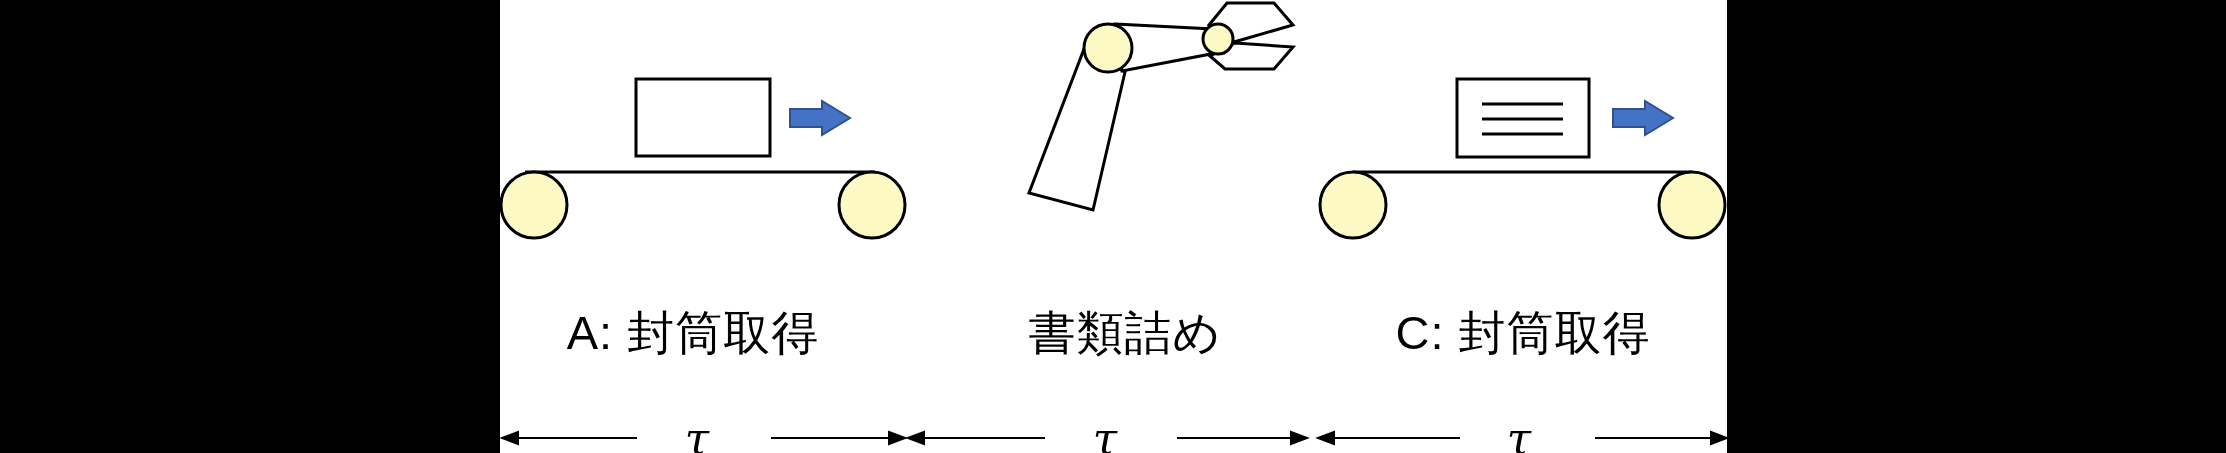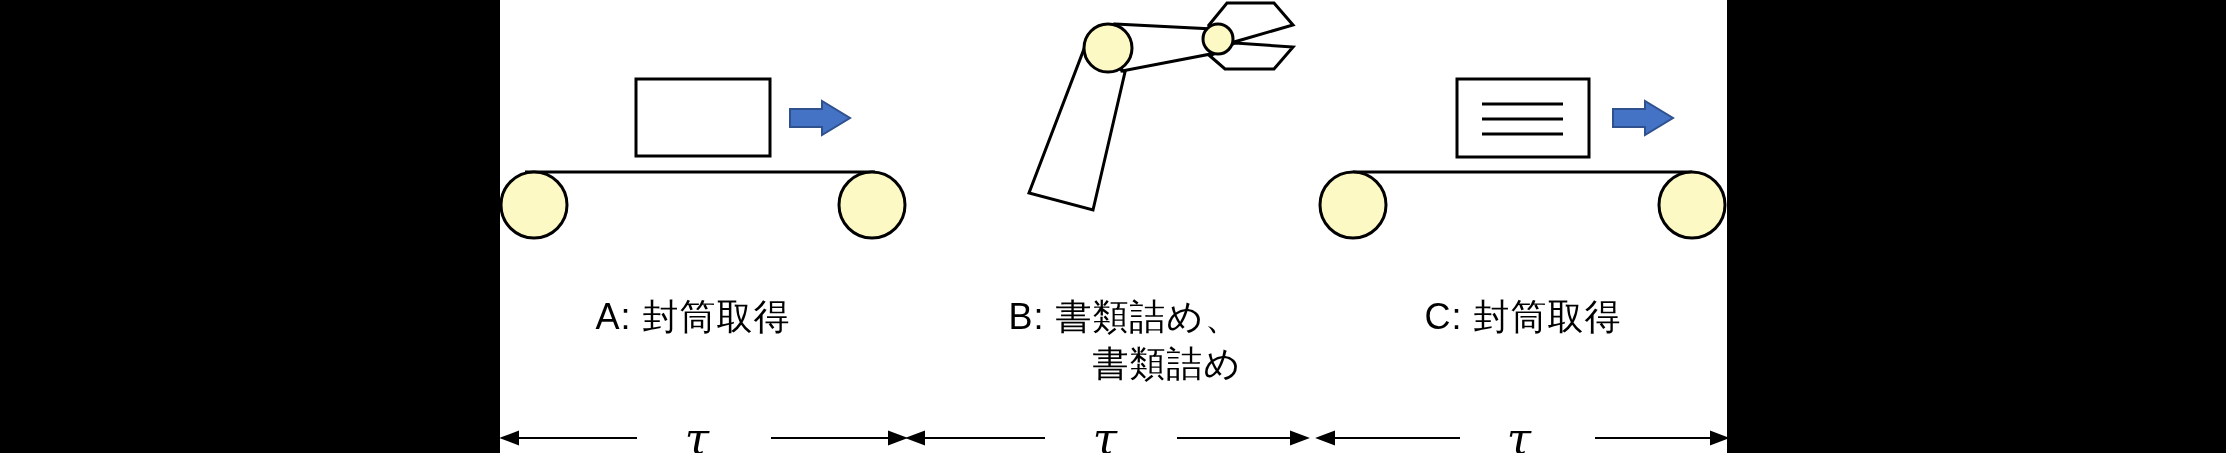--- a/index.html
+++ b/index.html
@@ -20,25 +20,25 @@
     font-family:"Liberation Sans",sans-serif;
   }
   .slide-canvas{
     position:absolute;left:500px;top:0;
     width:1227px;height:453px;
     background:var(--canvas-bg);
     overflow:hidden;
   }
   .diagram-svg{position:absolute;left:0;top:0;}
   .station-label{
-    position:absolute;top:293px;
+    position:absolute;top:309px;
     transform:translateX(-50%);
-    font-size:36px;line-height:47px;
+    font-size:47px;line-height:47px;
     color:var(--text-color);
-    white-space:nowrap;text-align:right;
+    white-space:nowrap;text-align:left;
     letter-spacing:1px;
   }
   .tau-label{
     position:absolute;top:417px;
     transform:translateX(-50%);
     font-family:"DejaVu Serif",serif;
     font-style:italic;
     font-size:44px;line-height:1;
     color:var(--text-color);
   }
@@ -93,21 +93,20 @@
       <polygon points="818,438 834,432 834,444"></polygon>
       <line x1="832" y1="438" x2="960" y2="438"></line>
       <line x1="1095" y1="438" x2="1213" y2="438"></line>
       <polygon points="1227,438 1211,432 1211,444"></polygon>
     </g>
   </svg>
 
   <div class="station-label" style="left:193px">A: 封筒取得</div>
 
   <div class="station-label" style="left:625px">
-    <div>B: 書類詰め、</div>
     <div>書類詰め</div>
   </div>
 
   <div class="station-label" style="left:1023px">C: 封筒取得</div>
 
   <span class="tau-label" style="left:197px">τ</span>
   <span class="tau-label" style="left:605px">τ</span>
   <span class="tau-label" style="left:1019px">τ</span>
 </div>
 

